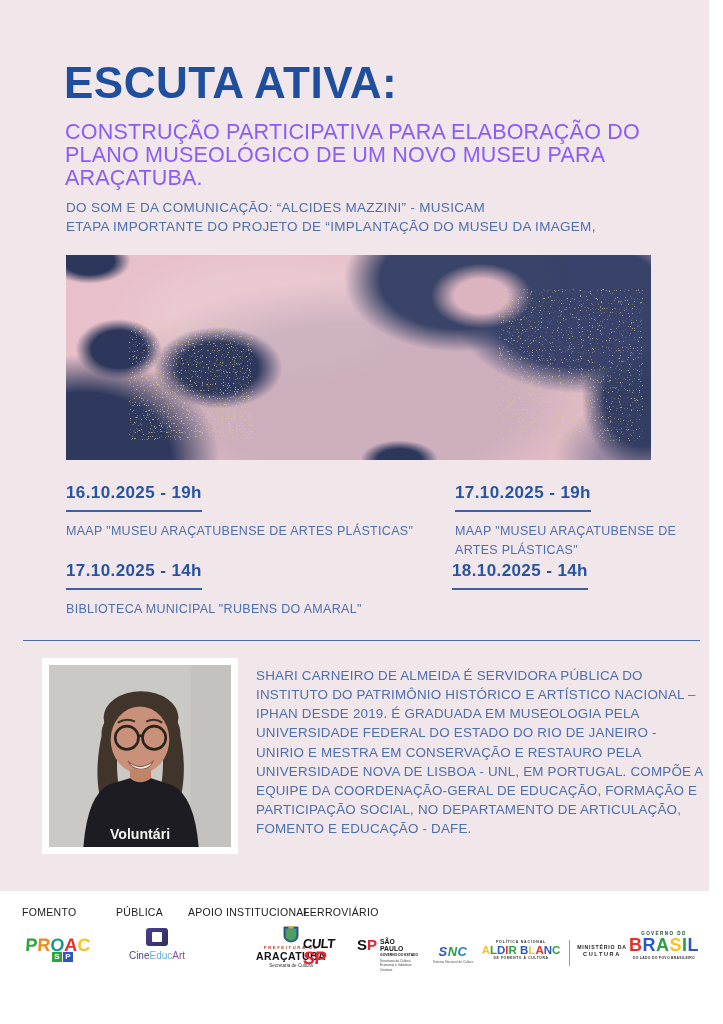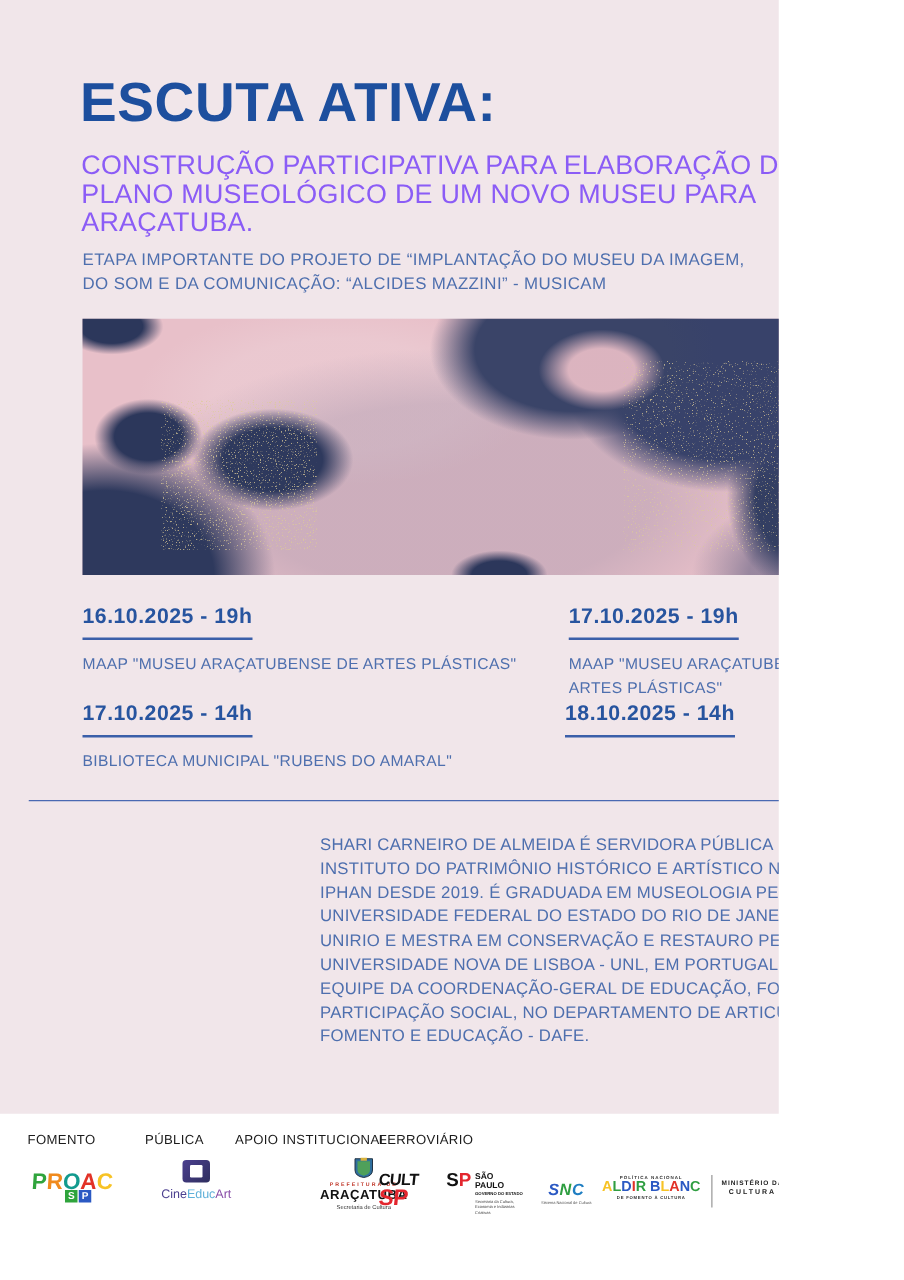--- a/index.html
+++ b/index.html
@@ -1,17 +1,17 @@
 <!DOCTYPE html>
 <html><head>
 <meta charset="utf-8">
 <style>
   html,body{margin:0;padding:0;background:#ffffff;}
   .page{
-    position:relative;width:623px;height:1024px;overflow:hidden;
+    position:relative;width:709px;height:1024px;overflow:hidden;
     font-family:"Liberation Sans", sans-serif;background:#ffffff;
   }
   .pink-zone{position:absolute;left:0;top:0;width:723px;height:891px;background:#f1e6ea;}
 
   
   .title{
     position:absolute;left:64px;top:58px;width:640px;
     font-size:44px;font-weight:800;letter-spacing:.5px;color:#1d4f9e;
   }
   .subtitle{
@@ -126,22 +126,22 @@
 </style>
 </head>
 <body>
 
 <div class="page">
   <div class="pink-zone"></div>
 
   <div class="title">ESCUTA ATIVA:</div>
   <div class="subtitle">CONSTRUÇÃO PARTICIPATIVA PARA ELABORAÇÃO DO PLANO MUSEOLÓGICO DE UM NOVO MUSEU PARA ARAÇATUBA.</div>
   <div class="tagline">
+    <div>DO SOM E DA COMUNICAÇÃO: “ALCIDES MAZZINI” - MUSICAM</div>
     <div>ETAPA IMPORTANTE DO PROJETO DE “IMPLANTAÇÃO DO MUSEU DA IMAGEM,</div>
-    <div>DO SOM E DA COMUNICAÇÃO: “ALCIDES MAZZINI” - MUSICAM</div>
   </div>
 
   <div class="artwork">
     <svg class="speckle" style="left:60px;top:60px;" width="130" height="130">
       <defs>
         <filter id="speckL" x="0" y="0" width="100%" height="100%">
           <feTurbulence type="fractalNoise" baseFrequency="0.85" numOctaves="2" seed="7"></feTurbulence>
           <feColorMatrix type="matrix" values="0 0 0 0 0.72  0 0 0 0 0.60  0 0 0 0 0.31  0 0 0 8 -5"></feColorMatrix>
         </filter>
       </defs>
@@ -169,20 +169,47 @@
   <div class="sched s2">
     <div class="when"><span>17.10.2025</span> <span>-</span> <span>14h</span></div>
     <div class="venue">BIBLIOTECA MUNICIPAL "RUBENS DO AMARAL"</div>
   </div>
   <div class="sched s3">
     <div class="when"><span>18.10.2025</span> <span>-</span> <span>14h</span></div>
   </div>
 
   <div class="divider"></div>
 
+  <div class="photo-frame">
+    <svg viewBox="0 0 180 180">
+      <rect x="0" y="0" width="180" height="180" fill="#cbc9c6"></rect>
+      <rect x="140" y="0" width="40" height="180" fill="#bdbbb8" opacity="0.55"></rect>
+
+      <path d="M52,70 C50,30 132,28 130,70 C136,100 134,128 124,148 L104,148 C116,112 114,80 108,62 L72,62 C66,82 64,114 76,148 L56,148 C46,126 46,98 52,70 Z" fill="#41342b"></path>
+      <ellipse cx="91" cy="52" rx="37" ry="26" fill="#41342b"></ellipse>
+
+      <ellipse cx="90" cy="74" rx="29" ry="33" fill="#c9907a"></ellipse>
+
+      <g stroke="#2a241f" stroke-width="2.6" fill="none">
+        <circle cx="77" cy="72" r="11.5"></circle>
+        <circle cx="104" cy="72" r="11.5"></circle>
+        <line x1="88" y1="70" x2="93" y2="70"></line>
+      </g>
+
+      <path d="M68,57 q9,-5 17,-1" stroke="#3a2e25" stroke-width="2" fill="none"></path>
+      <path d="M96,56 q9,-4 16,1" stroke="#3a2e25" stroke-width="2" fill="none"></path>
+
+      <path d="M78,95 q12,11 25,0 q-3,8 -12,8 q-9,0 -13,-8 Z" fill="#fbf6f0" stroke="#8a5a48" stroke-width="1"></path>
+
+      <rect x="80" y="103" width="21" height="14" fill="#c08468"></rect>
+
+      <path d="M34,180 Q38,128 60,118 L80,112 Q90,120 101,112 L122,119 Q144,130 148,180 Z" fill="#1c1c22"></path>
+      <text x="90" y="172" text-anchor="middle" font-family="Liberation Sans, sans-serif" font-size="14" font-weight="bold" fill="#f4f2ee">Voluntári</text>
+    </svg>
+  </div>
 
   <div class="bio">SHARI CARNEIRO DE ALMEIDA É SERVIDORA PÚBLICA DO INSTITUTO DO PATRIMÔNIO HISTÓRICO E ARTÍSTICO NACIONAL – IPHAN DESDE 2019. É GRADUADA EM MUSEOLOGIA PELA UNIVERSIDADE FEDERAL DO ESTADO DO RIO DE JANEIRO - UNIRIO E MESTRA EM CONSERVAÇÃO E RESTAURO PELA UNIVERSIDADE NOVA DE LISBOA - UNL, EM PORTUGAL. COMPÕE A EQUIPE DA COORDENAÇÃO-GERAL DE EDUCAÇÃO, FORMAÇÃO E PARTICIPAÇÃO SOCIAL, NO DEPARTAMENTO DE ARTICULAÇÃO, FOMENTO E EDUCAÇÃO - DAFE.</div>
 
   <div class="footer-label fl0">FOMENTO</div>
   <div class="footer-label fl1">PÚBLICA</div>
   <div class="footer-label fl2">APOIO INSTITUCIONAL</div>
   <div class="footer-label fl3">FERROVIÁRIO</div>
 
   <div class="logo logo-proac">
     <div class="proac-word"><span style="color: rgb(47, 164, 60);">P</span><span style="color: rgb(240, 138, 29);">R</span><span style="color: rgb(18, 154, 142);">O</span><span style="color: rgb(226, 50, 39);">A</span><span style="color: rgb(247, 195, 37);">C</span></div>

